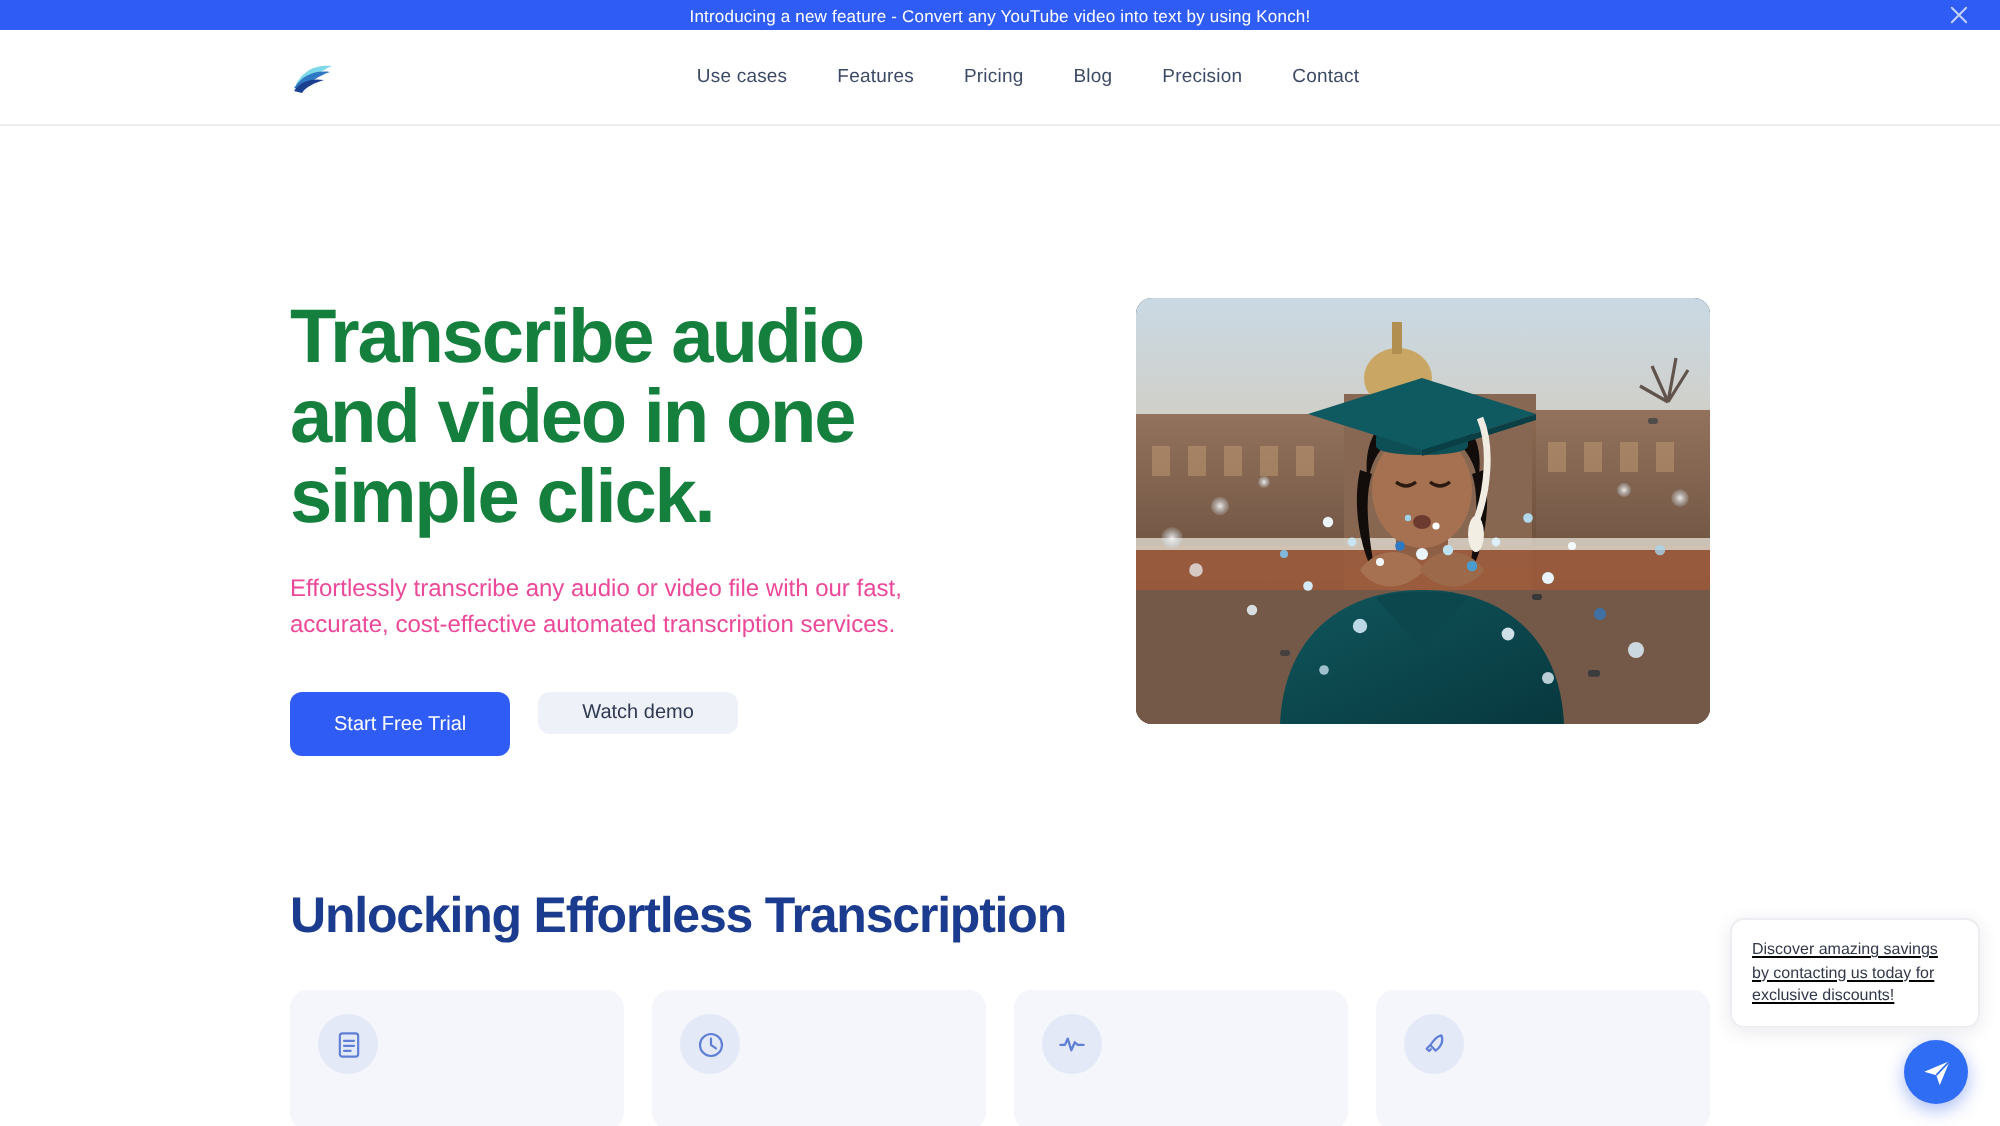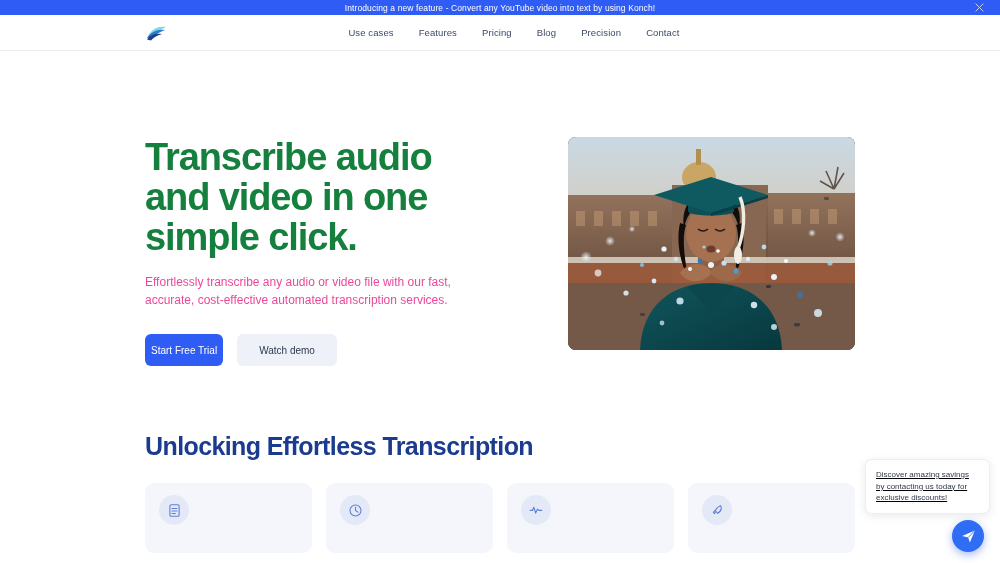--- a/index.html
+++ b/index.html
@@ -22,21 +22,21 @@
   }
   .banner-close {
     position:absolute; right:14px; top:50%; transform:translateY(-50%);
     width:14px; height:14px; display:flex; align-items:center; justify-content:center;
     cursor:pointer; opacity:.85;
   }
   .banner-close svg { display:block; }
 
   
   .header {
-    height:36px;
+    height:48px;
     border-bottom:1px solid #ececf2;
     display:flex; align-items:center;
     padding:0 145px;
     background:#fff;
   }
   .logo { width:28px; height:22px; display:flex; align-items:center; cursor:pointer; }
   .logo svg { display:block; }
 
   .nav {
     flex:1;
@@ -73,28 +73,28 @@
   .hero-sub {
     margin-top:16px;
     font-size:12px; line-height:18px;
     color:#ec4899;
   }
   .hero-actions { margin-top:25px; display:flex; gap:14px; }
   .btn-primary {
     background:#2f5cf5; color:#fff;
     font-size:10px;
     border:none; border-radius:6px;
-    padding:0 6px; height:32px;
+    padding:0 22px; height:32px;
     cursor:pointer; white-space:nowrap;
   }
   .btn-secondary {
     background:#eef1f7; color:#2f3a52;
     font-size:10px;
     border:none; border-radius:6px;
-    padding:0 22px; height:32px;
+    padding:0 22px; height:21px;
     cursor:pointer; white-space:nowrap;
   }
 
   
   .hero-media {
     width:287px; height:213px;
     border-radius:8px; overflow:hidden;
     position:relative;
     background:#1d3a42;
     flex:none;

